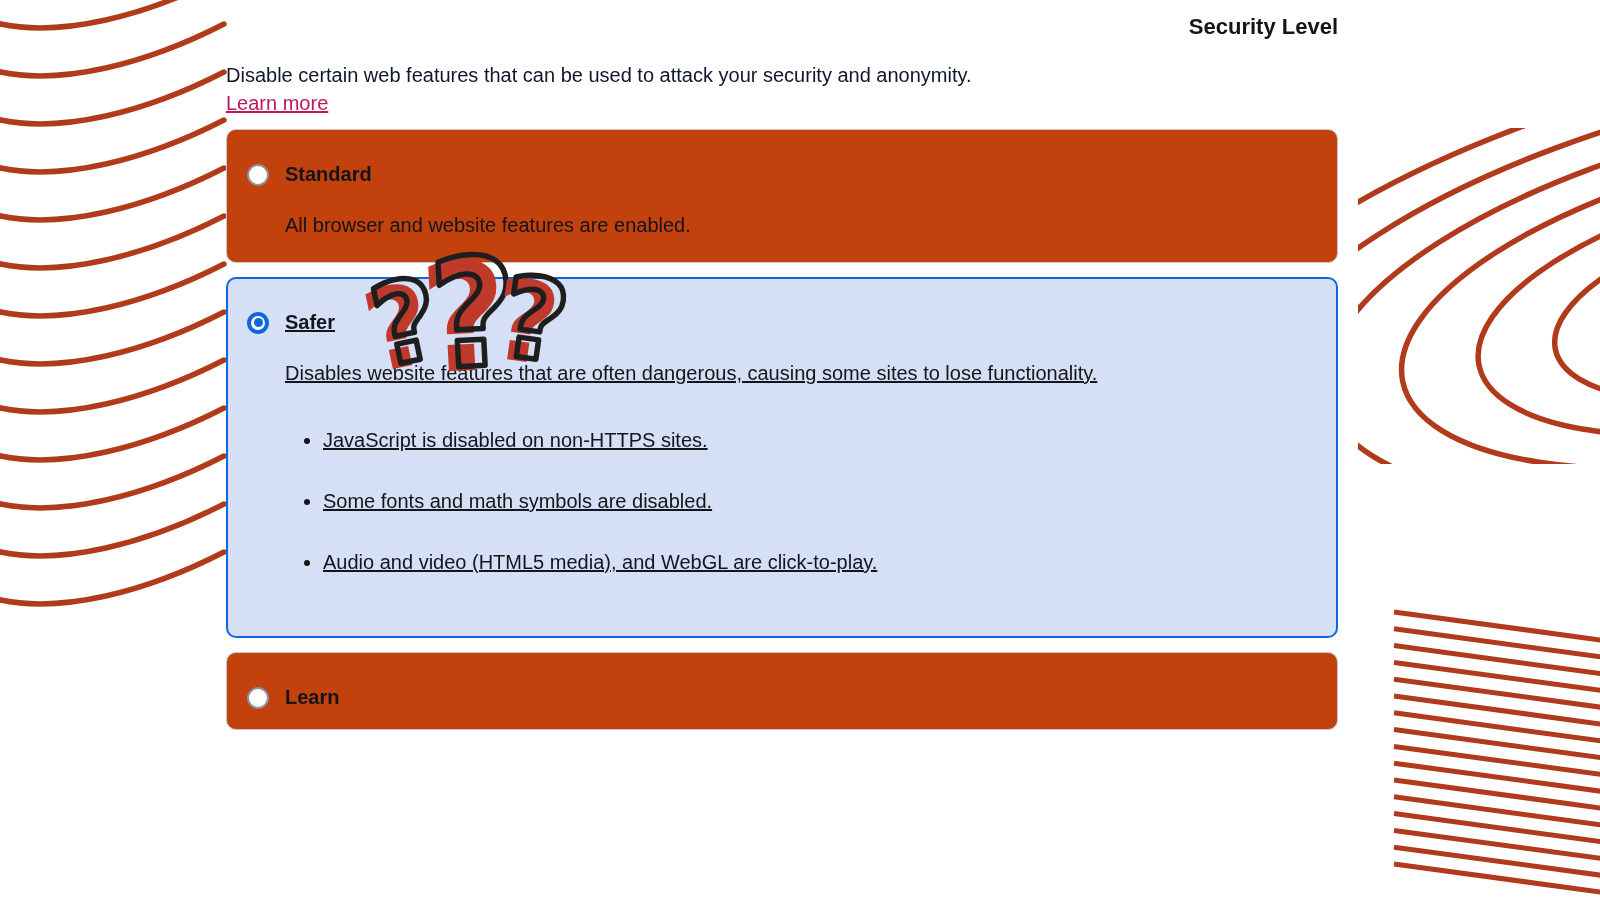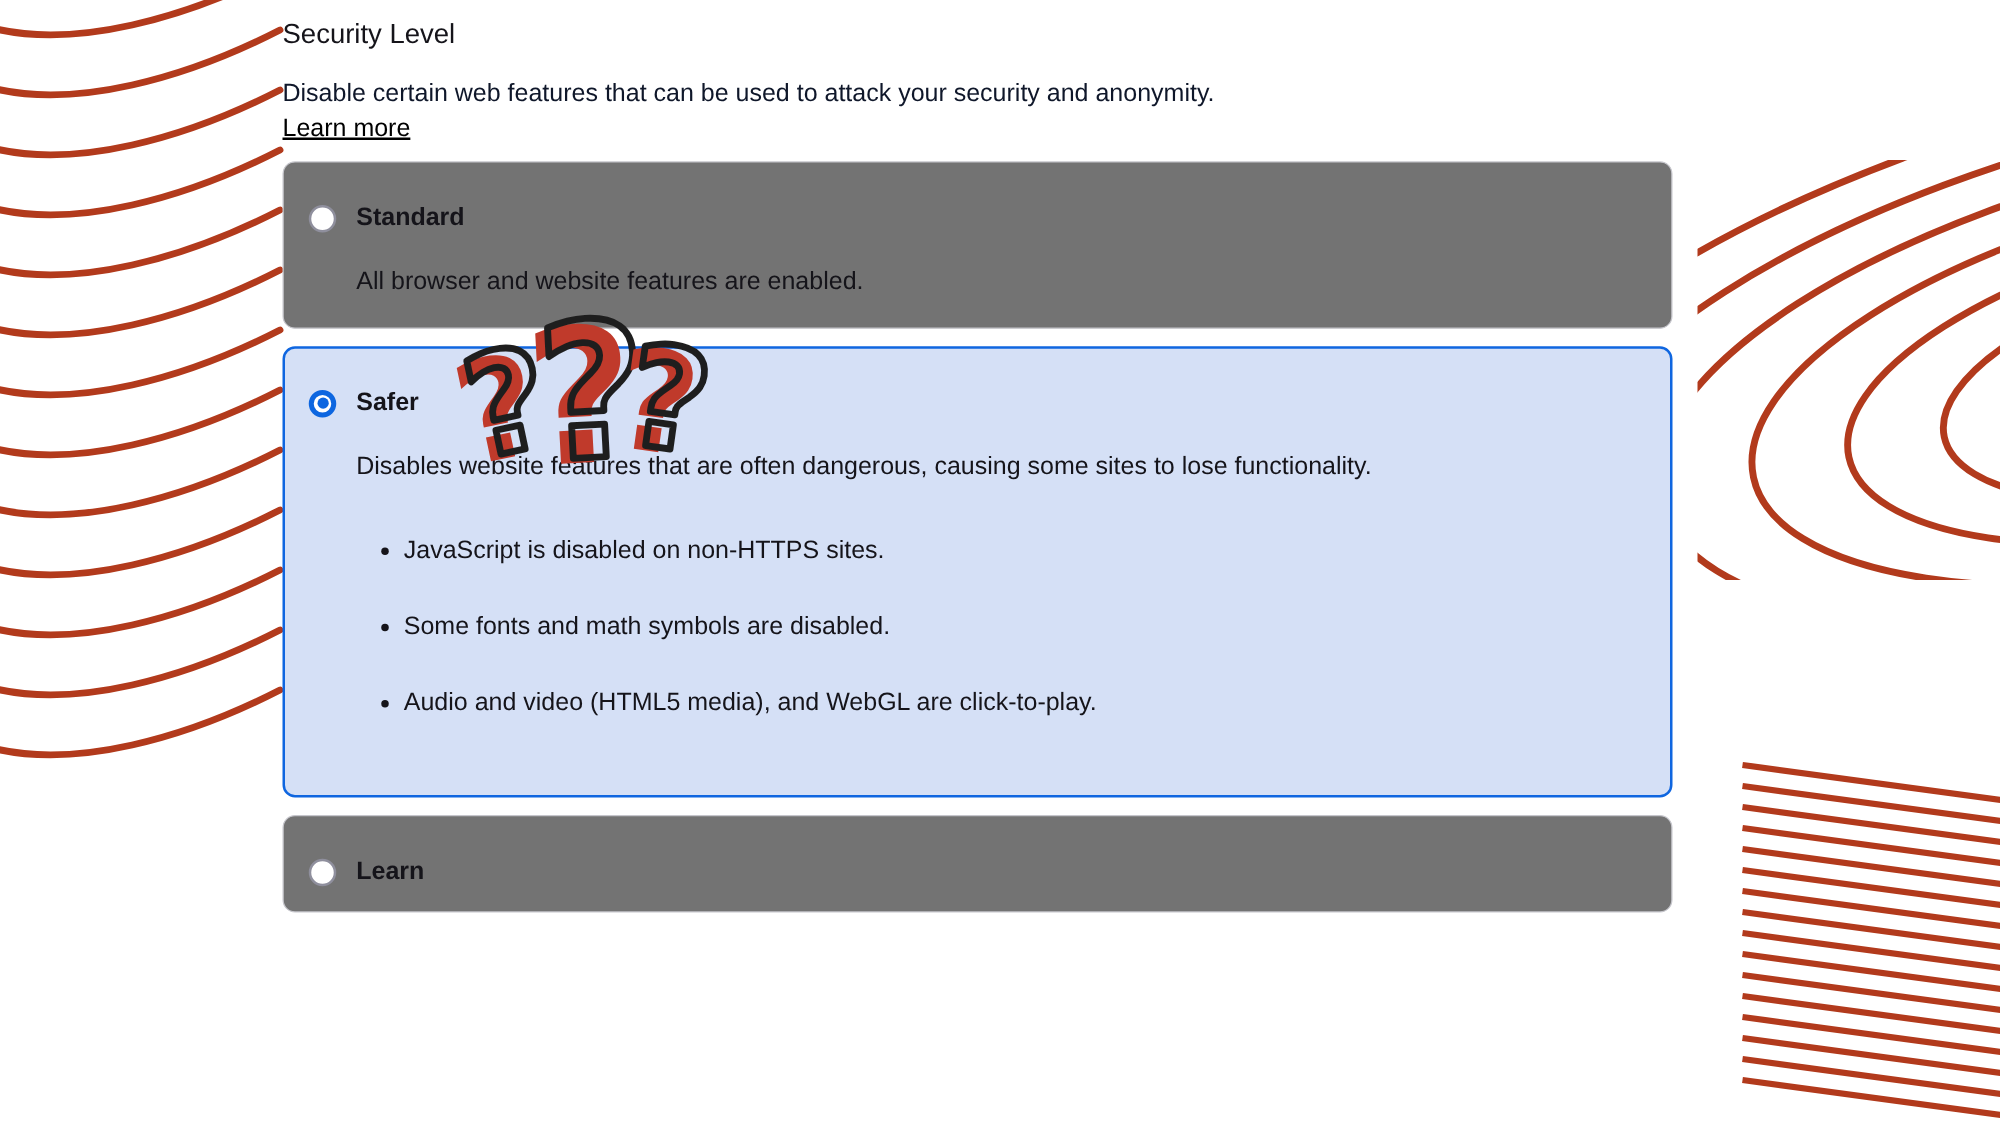--- a/index.html
+++ b/index.html
@@ -13,30 +13,30 @@
   #right-arcs ellipse { stroke:#b23a1c; stroke-width:5.5; fill:none; }
   #right-diagonals line { stroke:#b23a1c; stroke-width:5; }
   #qmark-overlay { z-index:6; }
   #qmark-overlay text {
     font-family:"DejaVu Sans", sans-serif; font-weight:bold;
   }
   .q-red { fill:#c03a2b; }
   .q-black { fill:none; stroke:#1e1e1e; stroke-width:5.5; stroke-linejoin:round; }
 
   .content { position:absolute; left:226px; top:14px; width:1112px; }
-  .page-title { font-size:22px; font-weight:400; margin:0; color:#15141a; }
+  .page-title { font-size:22px; font-weight:700; margin:0; color:#15141a;text-align:right; }
   .page-desc { font-size:20px; color:#0f172a; margin:20px 0 2px; line-height:30px; }
-  .learn-more { font-size:20px; color:#000000; text-decoration:underline; display:inline-block; margin:0 0 14px; cursor:pointer; }
+  .learn-more { font-size:20px; color:#be185d; text-decoration:underline; display:inline-block; margin:0 0 14px; cursor:pointer; }
 
   .card {
     box-sizing:border-box; width:1112px;
-    border:1.5px solid #c6c6cc; border-radius:10px; background:#737373;
+    border:1.5px solid #c6c6cc; border-radius:10px; background:#c2410c;
     padding:33px 32px 20px 20px; margin-bottom:14px; position:relative;
   }
-  .card.selected { background:#d5e0f6; border:2px solid #0f66e0; padding:32px 31px 26px 19px; }
+  .card.selected { background:#d5e0f6; border:2px solid #0f66e0; padding:32px 31px 26px 19px;text-decoration:underline; }
   .option-head { display:flex; align-items:center; }
   .radio {
     width:22px; height:22px; border-radius:50%; box-sizing:border-box;
     border:2.5px solid #8f8f9d; background:#ffffff; flex:0 0 auto; cursor:pointer;
   }
   .radio.checked {
     border:4.5px solid #0d66e0;
     display:flex; align-items:center; justify-content:center;
   }
   .radio.checked::after { content:""; width:9px; height:9px; border-radius:50%; background:#0d66e0; }

